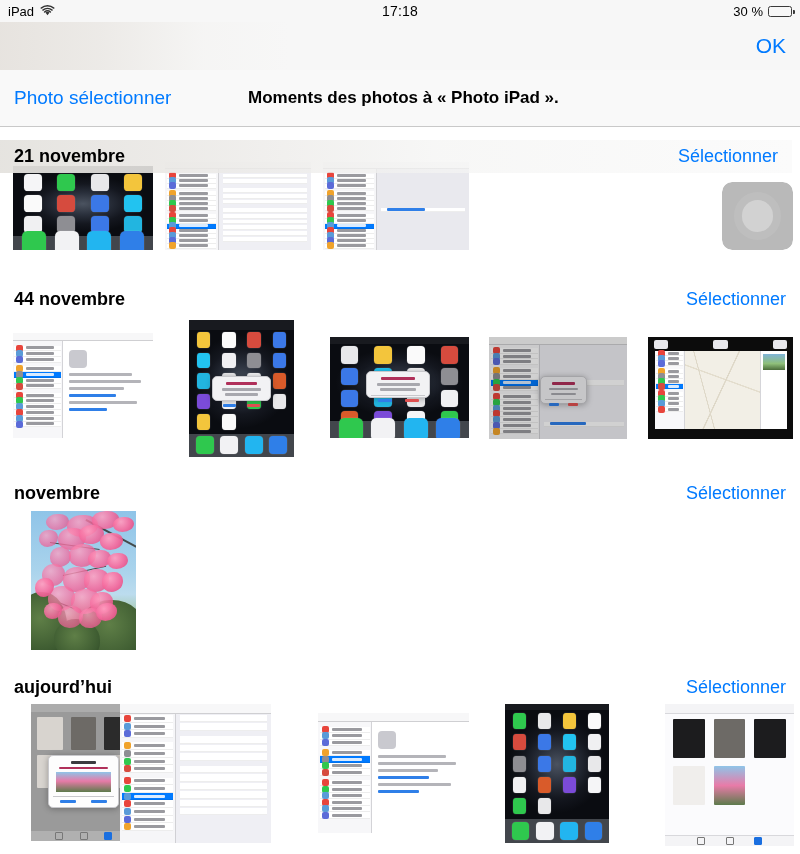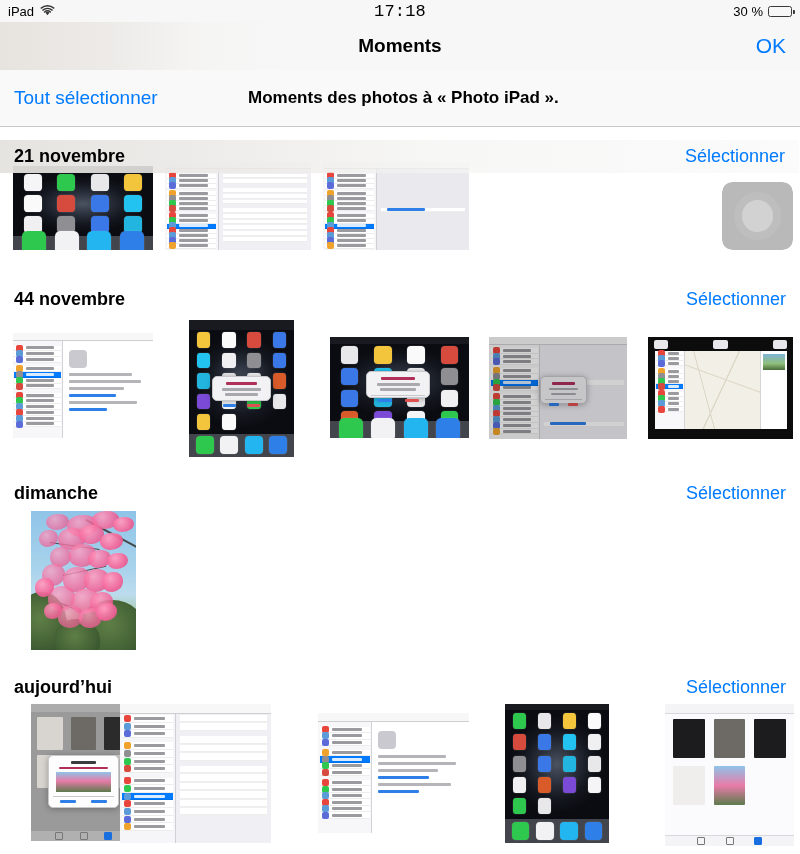--- a/index.html
+++ b/index.html
@@ -30,23 +30,22 @@
   }
   .status-left {
     display: flex;
     align-items: center;
     gap: 6px;
   }
   .status-center {
     position: absolute;
     left: 0; right: 0;
     text-align: center;
-    font-size: 17px;
+    font-size: 14px;
     letter-spacing: .2px;
-    font-family: Liberation Mono, monospace;
   }
   .status-right {
     margin-left: auto;
     display: flex;
     align-items: center;
     gap: 5px;
     z-index: 2;
   }
   .wifi-icon { display: block; }
   .battery {
@@ -469,33 +468,32 @@
   <div class="status-center">17:18</div>
   <div class="status-right">
     <span>30 %</span>
     <span class="battery">
       <span class="battery-fill" id="battery-fill" style="width: 27%;"></span>
     </span>
   </div>
 </div>
 
 <div class="nav-bar">
-  <div class="nav-title">Moments</div>
   <div class="nav-done">OK</div>
 </div>
 
 <div class="sub-bar">
-  <div class="select-all">Tout sélectionner</div>
+  <div class="select-all">Photo sélectionner</div>
   <div class="sub-message">Moments des photos à « Photo iPad ».</div>
 </div>
 
 <div class="scroll-area">
   <div id="sections-root">
       <div class="section">
-        <div class="section-header sticky" style="position:absolute;left:0;right:1px;top:13px">
+        <div class="section-header sticky" style="position:absolute;left:0;right:8px;top:13px">
           <span class="section-title">21 novembre</span>
           <span class="section-select">Sélectionner</span>
         </div>
         <div class="thumb" style="left:13px;top:39px;width:140px;height:84px;">
           <div class="ipad-dark">
             <div class="ipad-statusline"></div>
             <div class="app-grid">
               <span class="app" style="background:#f5f5f7"></span>
               <span class="app" style="background:#2fc84e"></span>
               <span class="app" style="background:#e8e8ea"></span>
@@ -970,21 +968,21 @@
               <div class="mmap"></div>
               <div class="mright">
                 <div class="mthumb"></div>
               </div>
             </div>
           </div>
         </div>
       </div>
       <div class="section">
         <div class="section-header plain" style="position:absolute;left:0;right:0;top:350px">
-          <span class="section-title">dimanche</span>
+          <span class="section-title">novembre</span>
           <span class="section-select">Sélectionner</span>
         </div>
         <div class="thumb" style="left:31px;top:384px;width:105px;height:139px;">
           <div class="sakura">
             <span class="branch" style="left:52%;top:6%;width:60%;height:1.6px;transform:rotate(28deg)"></span>
             <span class="branch" style="left:18%;top:22%;width:48%;height:1.3px;transform:rotate(8deg)"></span>
             <span class="branch" style="left:30%;top:46%;width:42%;height:1.1px;transform:rotate(-12deg)"></span>
             <span class="branch" style="left:8%;top:60%;width:36%;height:1px;transform:rotate(22deg)"></span>
             <span class="tree" style="left:-12%;top:58%;width:46%;height:48%"></span>
             <span class="tree" style="left:46%;top:64%;width:64%;height:44%"></span>

